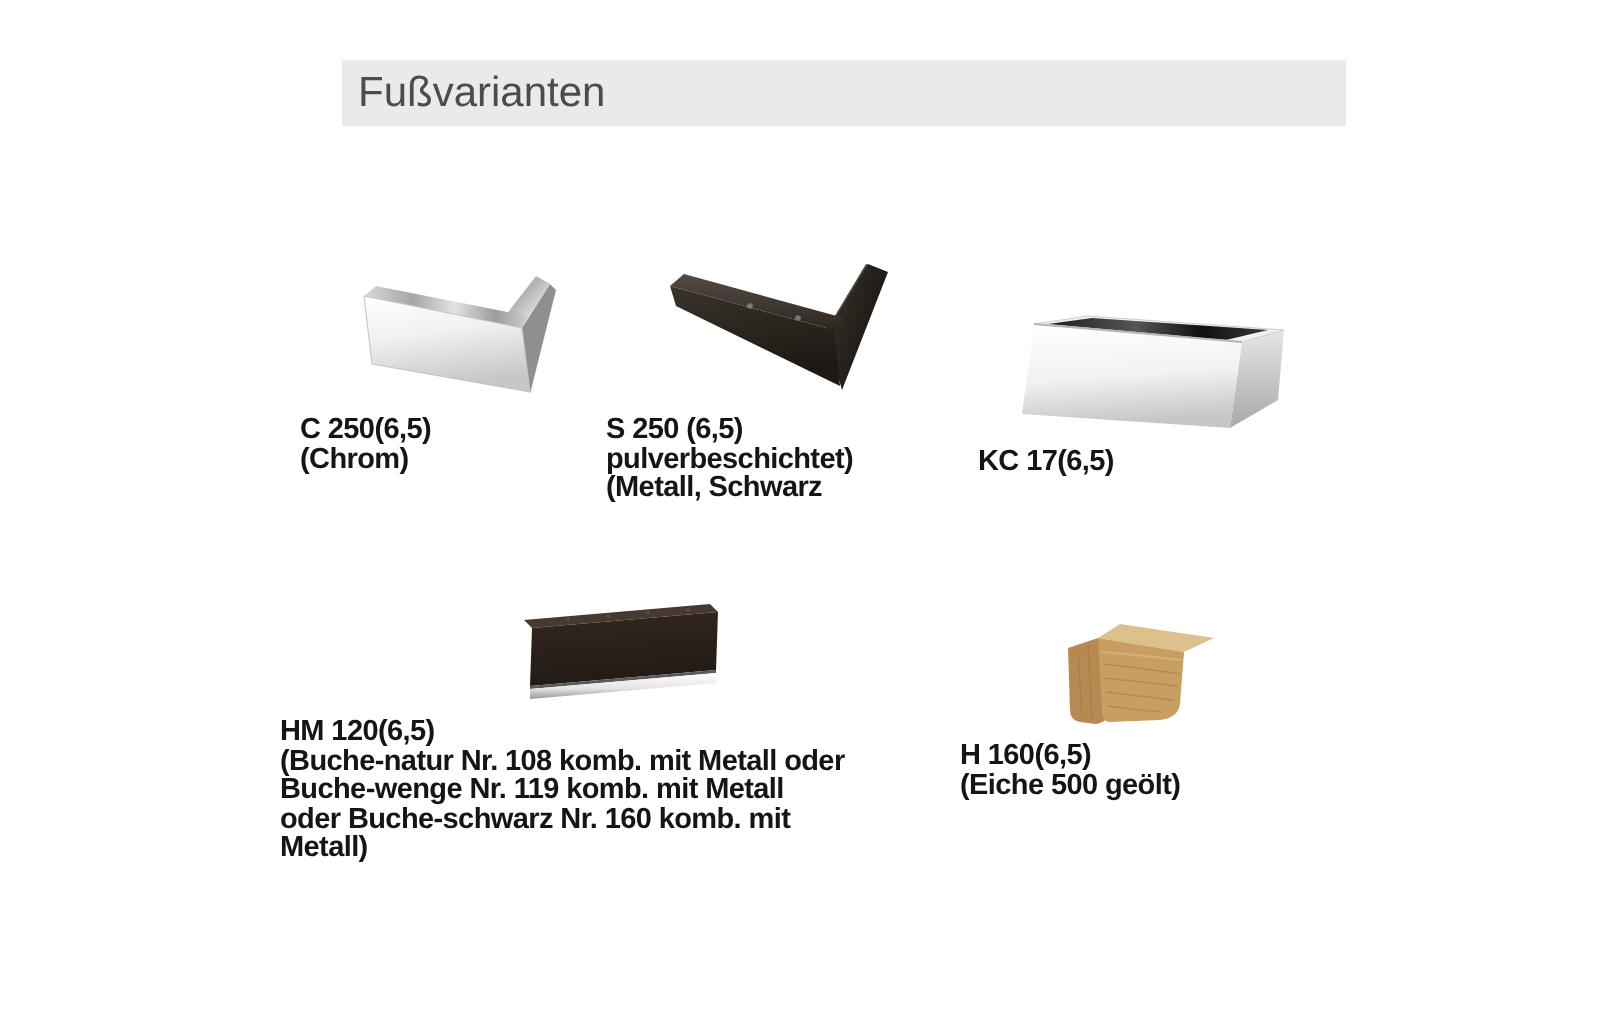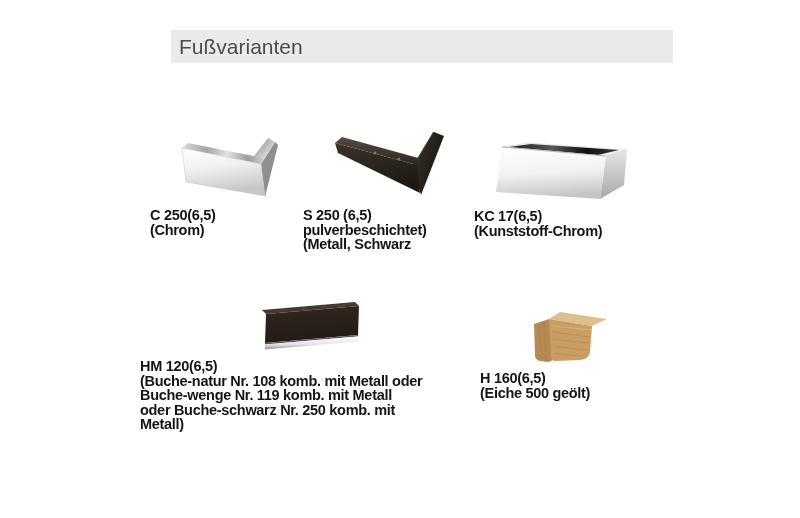--- a/index.html
+++ b/index.html
@@ -107,21 +107,21 @@
         <circle cx="66" cy="28" r="1.4" fill="#8d857c" opacity="0.85"></circle>
       </g>
     </svg>
     <figcaption class="caption">
       <div>S 250 (6,5)</div>
       <div>pulverbeschichtet)</div>
       <div>(Metall, Schwarz</div>
     </figcaption>
   </figure>
 
-  <figure class="product" id="fig-kc17" style="margin:0">
+  <figure class="product" id="fig-kc17" style="margin:15px">
     <svg width="139" height="59" viewBox="0 0 139 59">
       <defs>
         <linearGradient id="kFront" x1="0" y1="0" x2="0.15" y2="1">
           <stop offset="0" stop-color="#ffffff"></stop>
             <stop offset="0.55" stop-color="#f2f2f2"></stop>
             <stop offset="1" stop-color="#c6c6c6"></stop>
         </linearGradient>
         <linearGradient id="kSide" x1="0" y1="0" x2="0" y2="1">
           <stop offset="0" stop-color="#e6e6e6"></stop>
             <stop offset="1" stop-color="#a8a8a8"></stop>
@@ -136,21 +136,20 @@
       <g>
         <polygon points="113,15 134,9 131,44 107,58" fill="url(#kSide)"></polygon>
         <polygon points="9,6 36,2 134,9 113,15" fill="#f1f1f1" stroke="#cecece" stroke-width="0.5"></polygon>
         <polygon points="16,6 38,3 126,9 105,14" fill="url(#kIn)"></polygon>
         <polygon points="9,6 113,15 107,58 3,51" fill="url(#kFront)"></polygon>
         <line x1="9" y1="6" x2="113" y2="15" stroke="#b5b5b5" stroke-width="1"></line>
       </g>
     </svg>
     <figcaption class="caption">
       <div>KC 17(6,5)</div>
-      <div>(Kunststoff-Chrom)</div>
     </figcaption>
   </figure>
 
   <figure class="product" id="fig-hm120" style="margin:0">
     <svg width="102" height="50" viewBox="0 0 102 50">
       <defs>
         <linearGradient id="bFace" x1="0" y1="0" x2="0.2" y2="1">
           <stop offset="0" stop-color="#332820"></stop>
             <stop offset="1" stop-color="#231a15"></stop>
         </linearGradient>
@@ -168,21 +167,21 @@
         <circle cx="85" cy="5" r="0.9" fill="#6f5d4c" opacity="0.6"></circle>
         <polygon points="7,14 100,6 99,35 6,43" fill="url(#bFace)"></polygon>
         <polygon points="6,43 99,35 99,36.5 6,44.5" fill="#5a5a58"></polygon>
         <polygon points="6,44.5 99,36.5 99,41.5 6,49.5" fill="url(#bStrip)"></polygon>
       </g>
     </svg>
     <figcaption class="caption">
       <div>HM 120(6,5)</div>
       <div>(Buche-natur Nr. 108 komb. mit Metall oder</div>
       <div>Buche-wenge Nr. 119 komb. mit Metall</div>
-      <div>oder Buche-schwarz Nr. 250 komb. mit</div>
+      <div>oder Buche-schwarz Nr. 160 komb. mit</div>
       <div>Metall)</div>
     </figcaption>
   </figure>
 
   <figure class="product" id="fig-h160" style="margin:0">
     <svg width="82" height="60" viewBox="0 0 82 60">
       <g>
         <polygon points="20,11 31,4 78,11 63,18" fill="#ddc18c"></polygon>
         <path d="M5,16 L20,11 L24,14 L25,48 Q25,53 19,54 L11,53 Q6,52 6,47 Z" fill="#b68a52"></path>
         <path d="M10,18 L12,50" stroke="#a07843" stroke-width="0.7" opacity="0.6" fill="none"></path>

